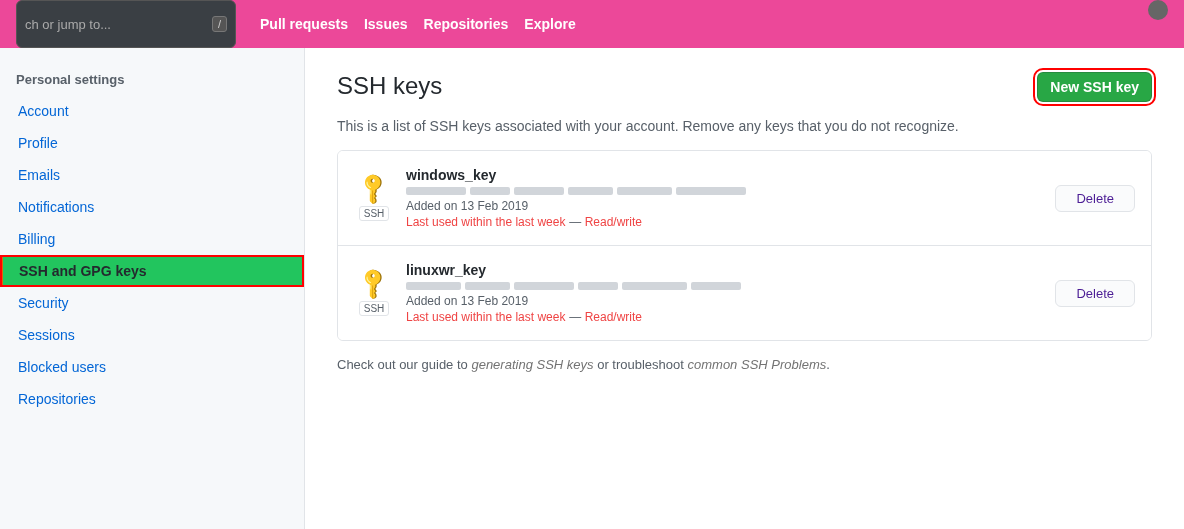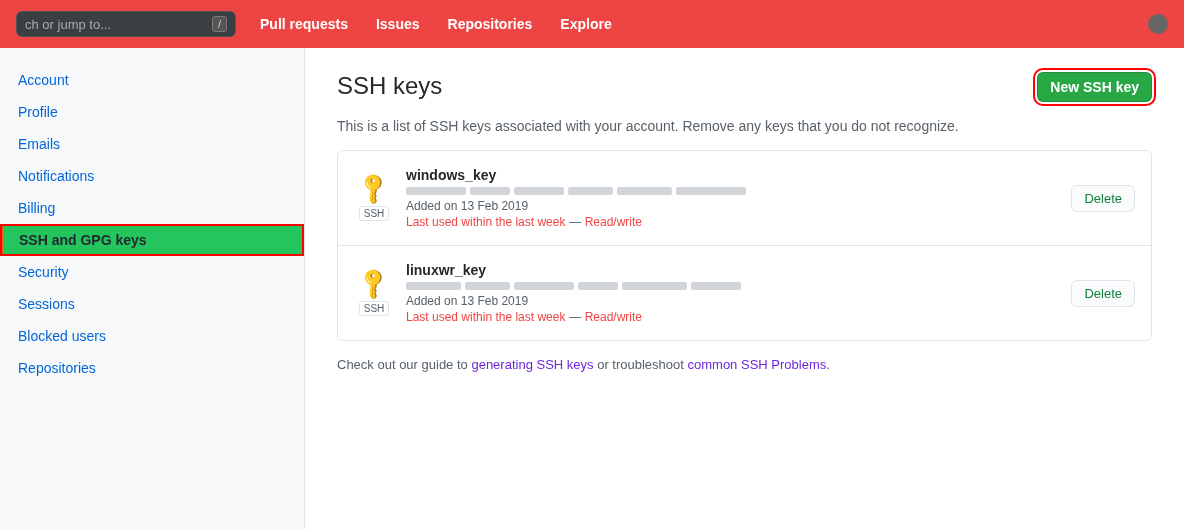--- a/index.html
+++ b/index.html
@@ -1,23 +1,22 @@
 <!DOCTYPE html>
 <html><head>
   <meta charset="utf-8">
   <style>
     * { margin: 0; padding: 0; box-sizing: border-box; }
     body { font-family: -apple-system, BlinkMacSystemFont, "Segoe UI", Helvetica, Arial, sans-serif; font-size: 14px; background: #f6f8fa; color: #24292e; }
 
     
     .topnav {
-      background: #ef4444;
+      background: #ec4899;
       height: 48px;
       display: flex;
-      align-items: center;
       padding: 0 16px;
       gap: 16px;
     }
     .topnav-search {
       background: #3a3f44;
       border: 1px solid #555;
       border-radius: 6px;
       display: flex;
       align-items: center;
       padding: 4px 8px;
@@ -31,21 +30,21 @@
       border: 1px solid #777;
       border-radius: 3px;
       padding: 1px 5px;
       font-size: 11px;
       color: #ccc;
       margin-left: auto;
     }
     .topnav-links {
       display: flex;
       align-items: center;
-      gap: 28px;
+      gap: 16px;
       margin-left: 8px;
     }
     .topnav-link {
       color: #fff;
       font-size: 14px;
       font-weight: 600;
       text-decoration: none;
       cursor: pointer;
     }
     .topnav-avatar {
@@ -187,34 +186,35 @@
     }
     .key-meta-used {
       font-size: 12px;
       color: #ef4444;
     }
 
     .btn-delete {
       background: #fafbfc;
       border: 1px solid #e1e4e8;
       border-radius: 6px;
-      padding: 5px 12px;
+      padding: 5px 20px;
       font-size: 13px;
-      color: #15803d;
+      color: #4c1d95;
       cursor: pointer;
     }
 
     .footer-text {
       margin-top: 16px;
       font-size: 13px;
       color: #586069;
     }
     .footer-text a {
-      color: #6d28d9;
+      color: #737373;
       text-decoration: none;
+      font-style: italic;
     }
 
     
     .sidebar-ssh {
       border-left: 3px solid #e36209 !important;
       background: #22c55e;
       color: #24292e !important;
       font-weight: 600;
       outline: 2px solid red;
       outline-offset: -2px;
@@ -233,20 +233,21 @@
     <a class="topnav-link">Issues</a>
     <a class="topnav-link">Repositories</a>
     <a class="topnav-link">Explore</a>
   </div>
   <div class="topnav-avatar"></div>
 </nav>
 
 <div class="main-layout">
 
   <aside class="sidebar">
+    <div class="sidebar-heading">Personal settings</div>
 
     <a class="sidebar-item">Account</a>
     <a class="sidebar-item">Profile</a>
     <a class="sidebar-item">Emails</a>
     <a class="sidebar-item">Notifications</a>
     <a class="sidebar-item">Billing</a>
     <a class="sidebar-item sidebar-ssh">SSH and GPG keys</a>
     <a class="sidebar-item">Security</a>
     <a class="sidebar-item">Sessions</a>
     <a class="sidebar-item">Blocked users</a>

